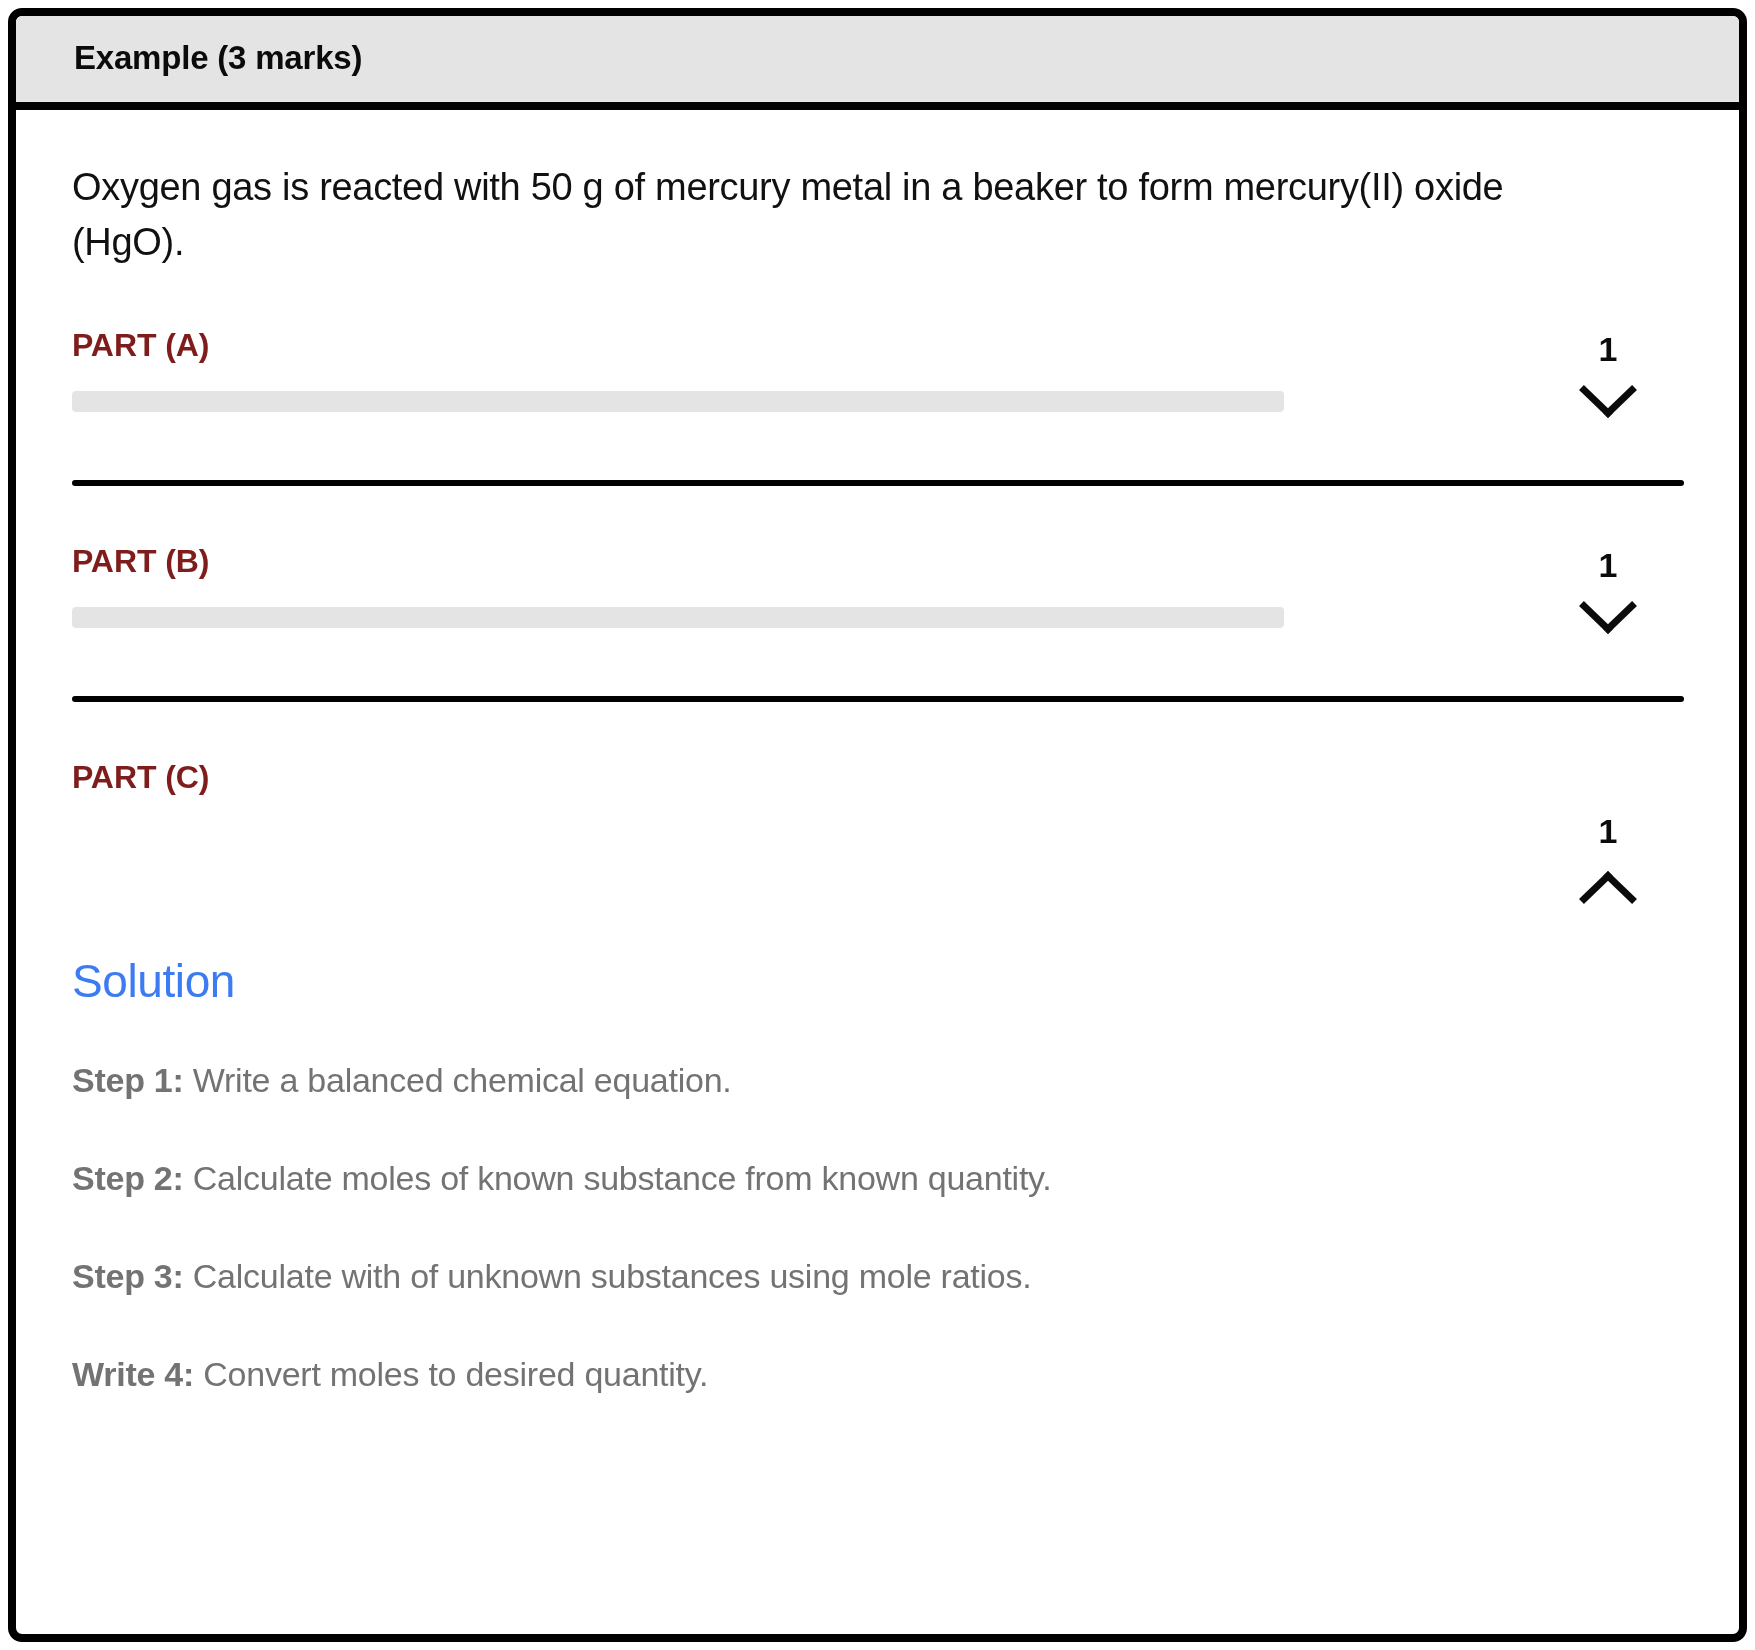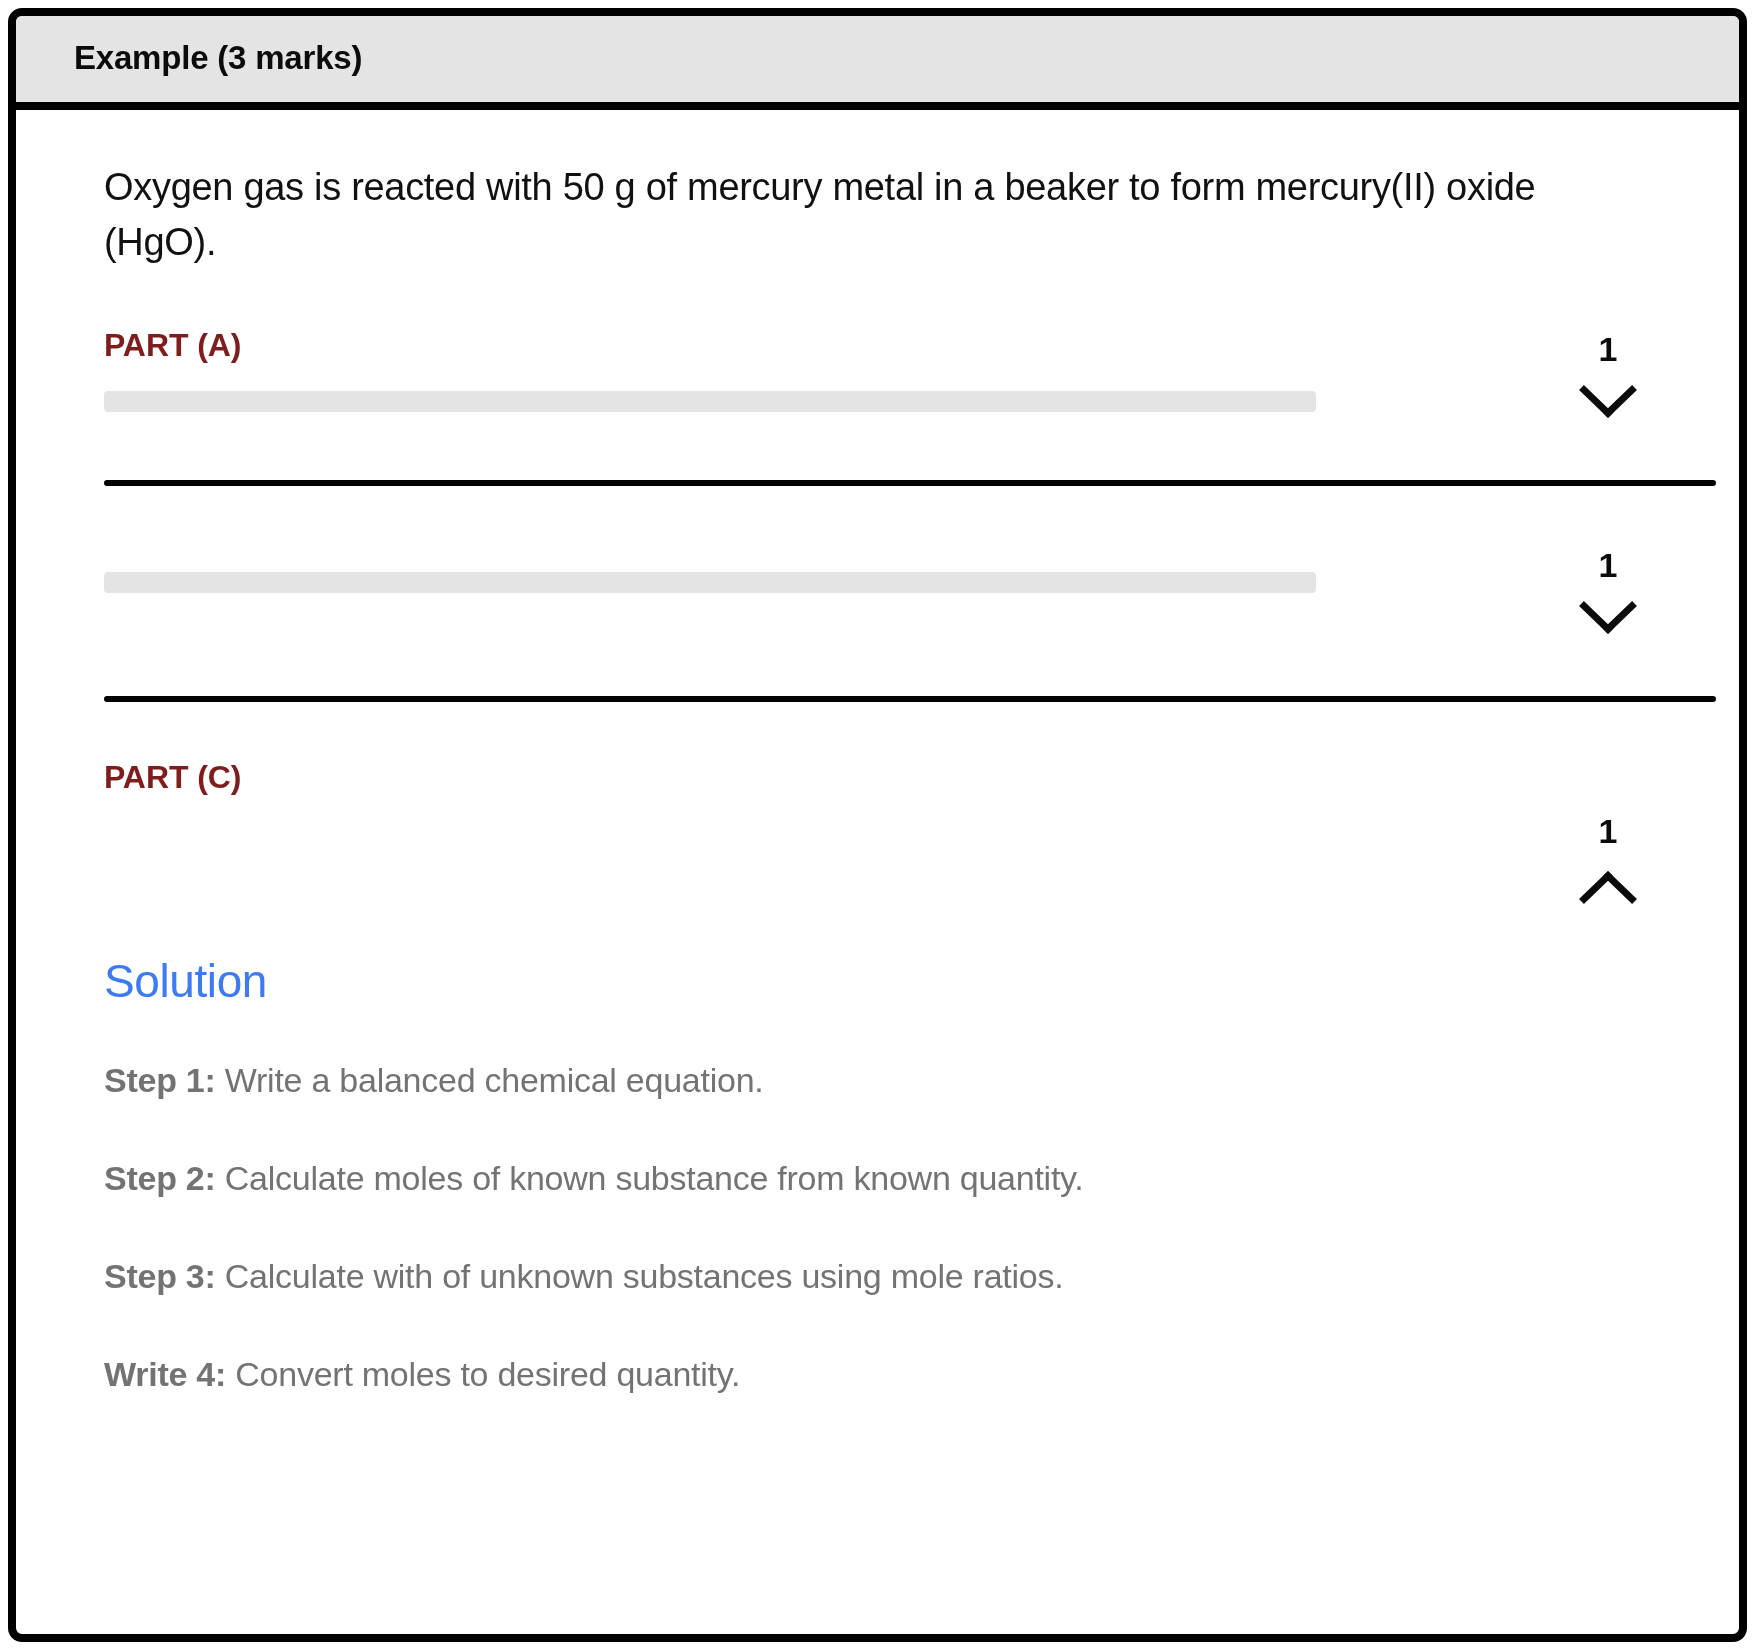--- a/index.html
+++ b/index.html
@@ -37,21 +37,20 @@
   .card-header-title {
     font-size: 33px;
     font-weight: 700;
     color: #0b0b0b;
     letter-spacing: -0.2px;
     line-height: 1.2;
   }
   .card-body {
     flex: 1 1 auto;
     padding: 50px 56px 0 56px;
-    margin-left: 32px;
   }
   .stem {
     font-size: 38px;
     line-height: 1.45;
     color: #111111;
     max-width: 1500px;
     letter-spacing: -0.3px;
   }
 
   .part {
@@ -166,20 +165,21 @@
               <line x1="29" y1="29" x2="53" y2="6"></line>
             </svg>
           </div>
         </div>
         <div class="divider"></div>
       </div>
 
       <div class="part part-b">
         <div class="part-head">
           <div class="part-left">
+            <div class="part-title">PART (B)</div>
             <div class="placeholder-bar"></div>
           </div>
           <div class="part-right">
             <div class="mark-count">1</div>
             <svg class="chev" viewBox="0 0 58 34">
               <line x1="5" y1="6" x2="29" y2="29"></line>
               <line x1="29" y1="29" x2="53" y2="6"></line>
             </svg>
           </div>
         </div>

